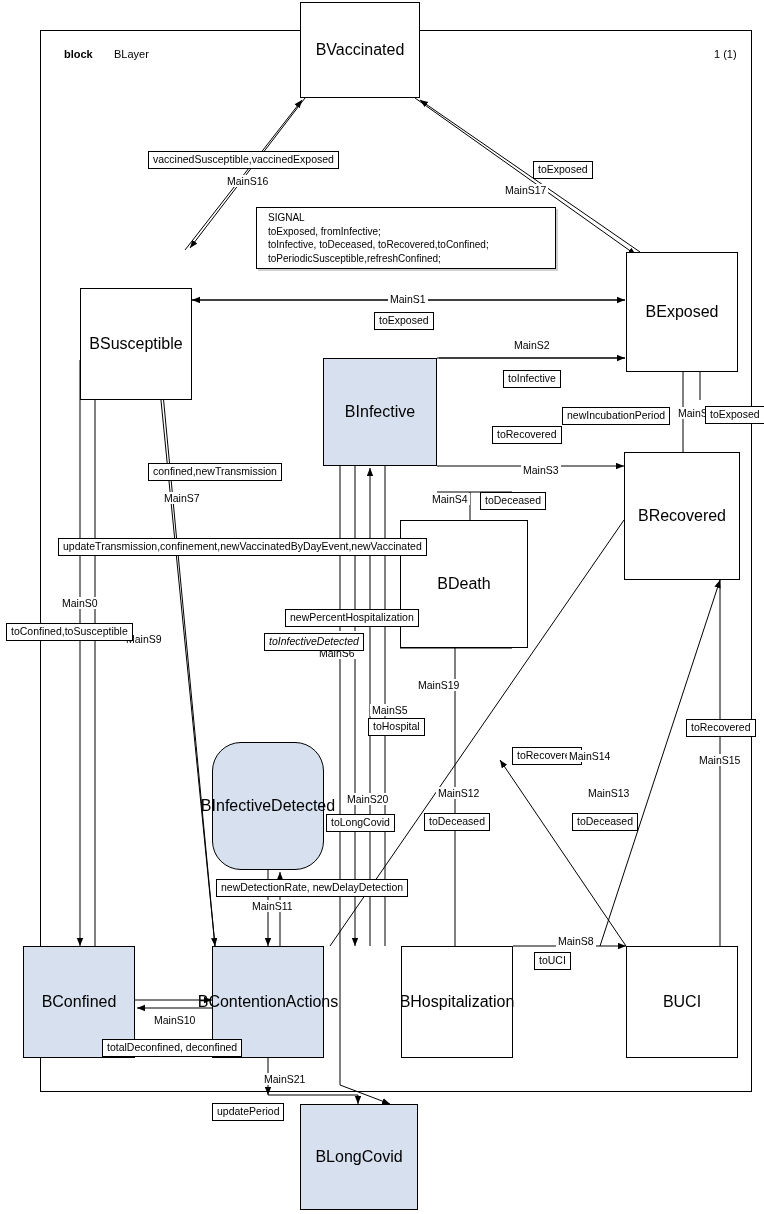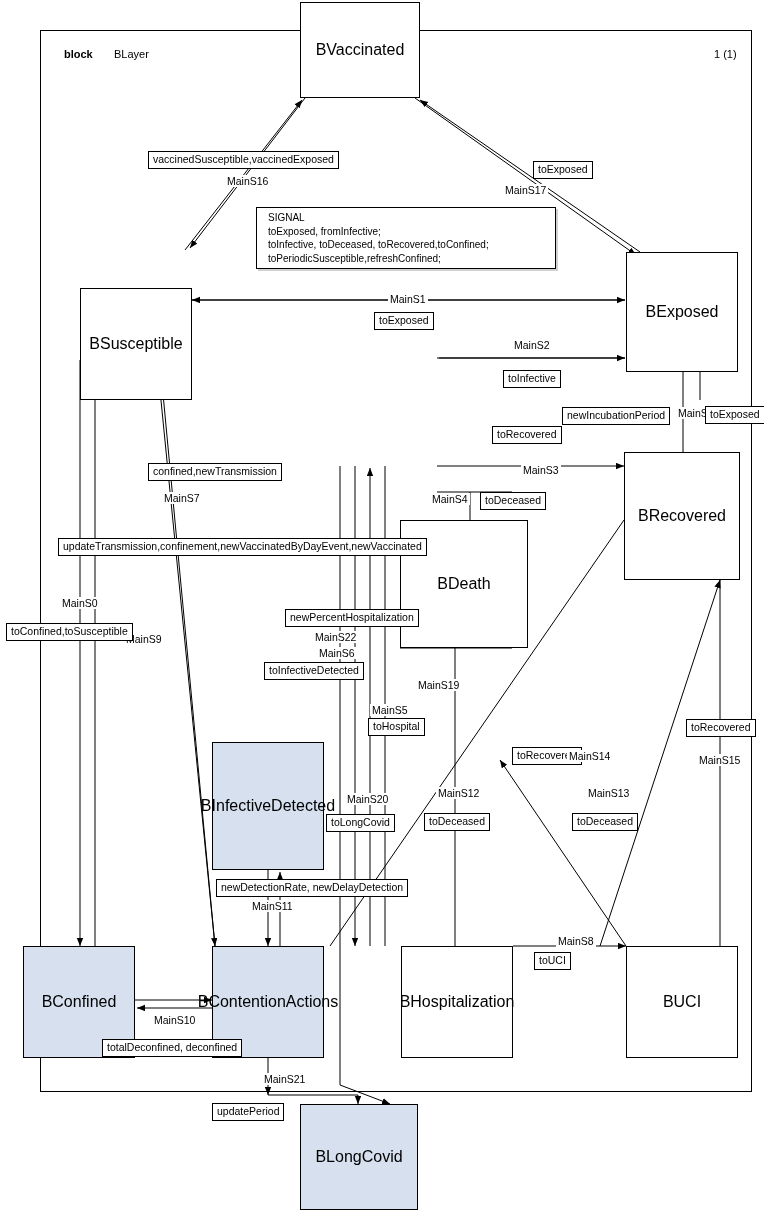--- a/index.html
+++ b/index.html
@@ -102,30 +102,33 @@
   </div>
 
   <div class="node" style="left:80px;top:248px;width:112px;height:112px;margin-top:40px;">
     <span>BSusceptible</span>
   </div>
 
   <div class="node" style="left:626px;top:252px;width:112px;height:120px;">
     <span>BExposed</span>
   </div>
 
+  <div class="node shaded" style="left:323px;top:358px;width:114px;height:108px;">
+    <span>BInfective</span>
+  </div>
 
   <div class="node" style="left:624px;top:452px;width:116px;height:128px;">
     <span>BRecovered</span>
   </div>
 
   <div class="node" style="left:400px;top:520px;width:128px;height:128px;">
     <span>BDeath</span>
   </div>
 
-  <div class="node shaded" style="left:212px;top:742px;width:112px;height:128px;">
+  <div class="node shaded" style="left:212px;top:742px;width:112px;height:128px;border-radius:29px;">
     <span>BInfectiveDetected</span>
   </div>
 
   <div class="node shaded" style="left:23px;top:946px;width:112px;height:112px;">
     <span>BConfined</span>
   </div>
 
   <div class="node shaded" style="left:212px;top:946px;width:112px;height:112px;">
     <span>BContentionActions</span>
   </div>
@@ -177,21 +180,21 @@
   <div class="lbl" style="left:58px;top:538px;">updateTransmission,confinement,newVaccinatedByDayEvent,newVaccinated</div>
   <div class="plain" style="left:124px;top:597px;margin-top:36px;">MainS9</div>
 
   <div class="plain" style="left:60px;top:597px;">MainS0</div>
   <div class="lbl" style="left:6px;top:623px;">toConfined,toSusceptible</div>
 
   <div class="lbl" style="left:285px;top:609px;">newPercentHospitalization</div>
   <div class="plain" style="left:313px;top:631px;">MainS22</div>
 
   <div class="plain" style="left:317px;top:647px;">MainS6</div>
-  <div class="lbl" style="left:264px;top:662px;">toInfectiveDetected</div>
+  <div class="lbl" style="left:264px;top:633px;font-style:italic;">toInfectiveDetected</div>
 
   <div class="plain" style="left:416px;top:679px;">MainS19</div>
 
   <div class="plain" style="left:370px;top:704px;">MainS5</div>
   <div class="lbl" style="left:368px;top:718px;">toHospital</div>
 
   <div class="lbl" style="left:686px;top:719px;">toRecovered</div>
   <div class="plain" style="left:697px;top:754px;">MainS15</div>
 
   <div class="lbl" style="left:512px;top:747px;">toRecovered</div>

